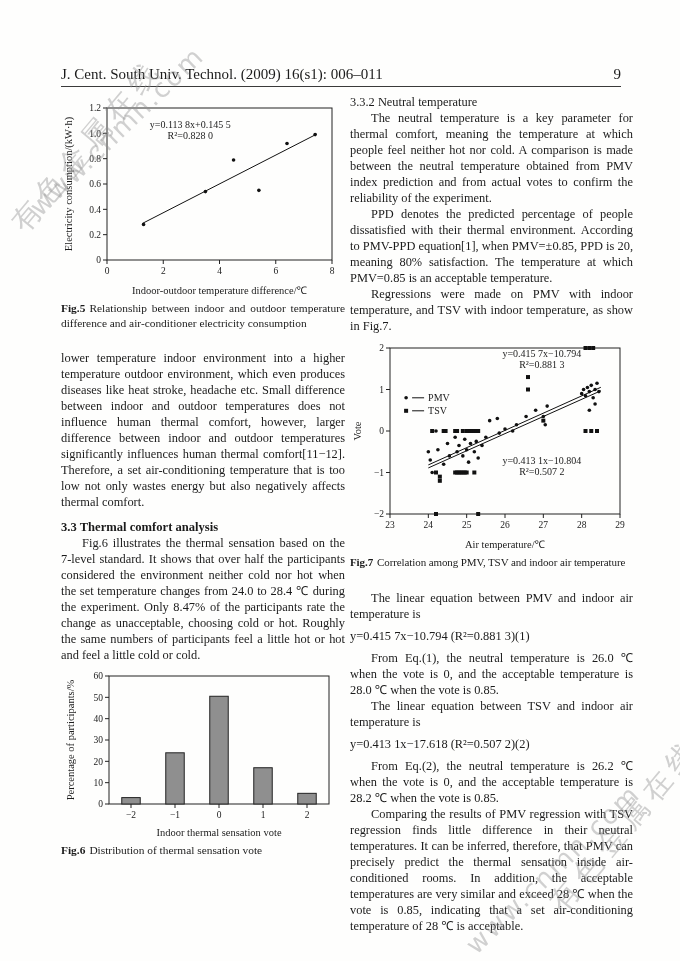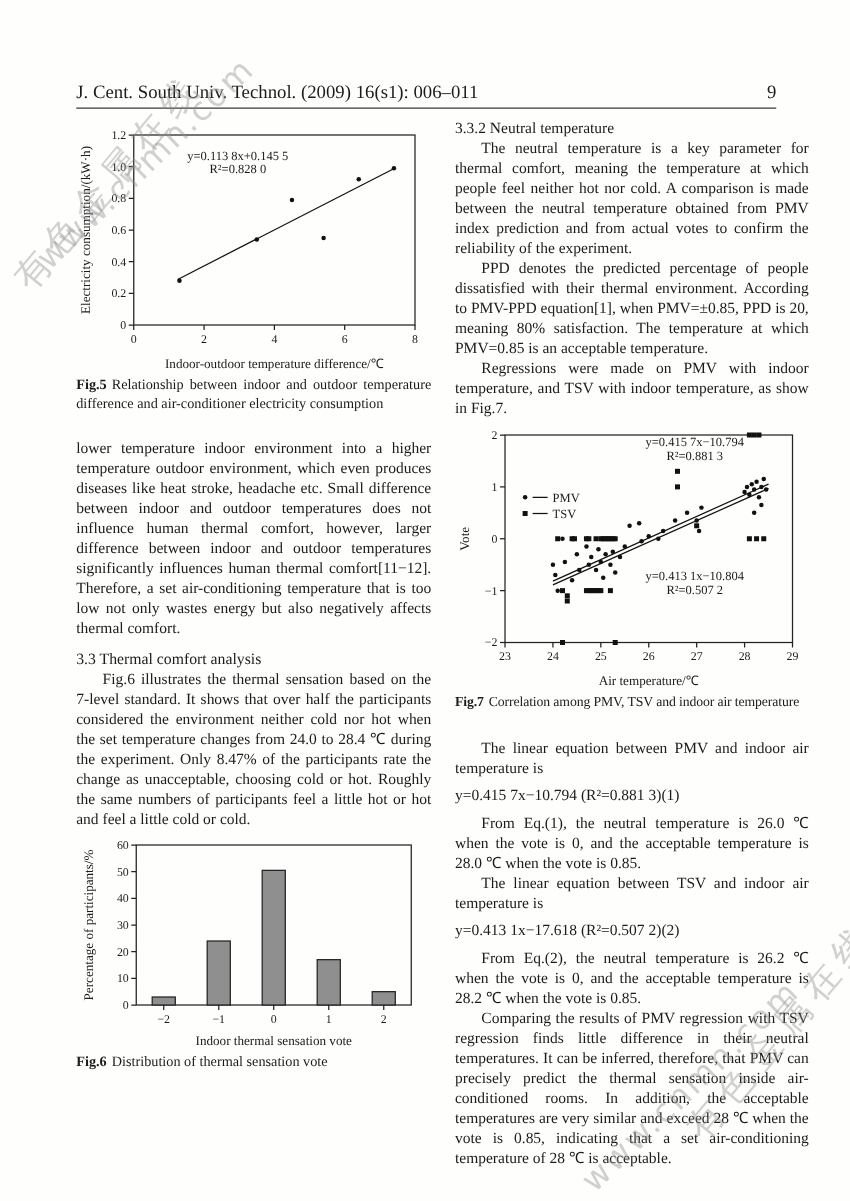--- a/index.html
+++ b/index.html
@@ -15,27 +15,27 @@
   #wm1cn{left:18px;top:208px;transform:rotate(-50deg)}
   #wm1url{left:34px;top:196px;transform:rotate(-44deg)}
   #wm2cn{left:556px;top:888px;transform:rotate(-50deg)}
   #wm2url{left:470px;top:934px;transform:rotate(-44deg)}
 
   .header{position:absolute;left:61px;top:66px;width:560px;display:flex;justify-content:space-between;
           font-size:15px;padding-bottom:3px;border-bottom:1.2px solid #3a3a3a}
 
   .col{position:absolute}
   .left{left:61px;top:98px;width:284px}
-  .right{left:364px;top:94px;width:283px}
+  .right{left:350px;top:94px;width:283px}
 
   p{margin:0}
   .body{font-size:12.4px;line-height:16px;text-align:justify}
   .indent{text-indent:1.7em}
   .mt8{margin-top:20px}
-  .h2{font-weight:normal;font-size:12.6px;line-height:16px;margin-top:9px}
+  .h2{font-weight:bold;font-size:12.6px;line-height:16px;margin-top:9px}
   .h3{font-size:12.4px;line-height:16px}
   .caption{font-size:11.4px;line-height:14.5px;text-align:justify;margin-top:3px}
   .caption b{margin-right:4px}
   .cap7{white-space:nowrap;text-align:left;font-size:11px;letter-spacing:-.1px}
   .eq{display:flex;justify-content:flex-start;font-size:12.4px;line-height:16px;margin:6px 0}
 
   .chart{display:block}
   #fig5{margin-top:2px}
   #fig6{margin-top:7px;margin-left:2px}
   #fig7{margin-top:6px}

